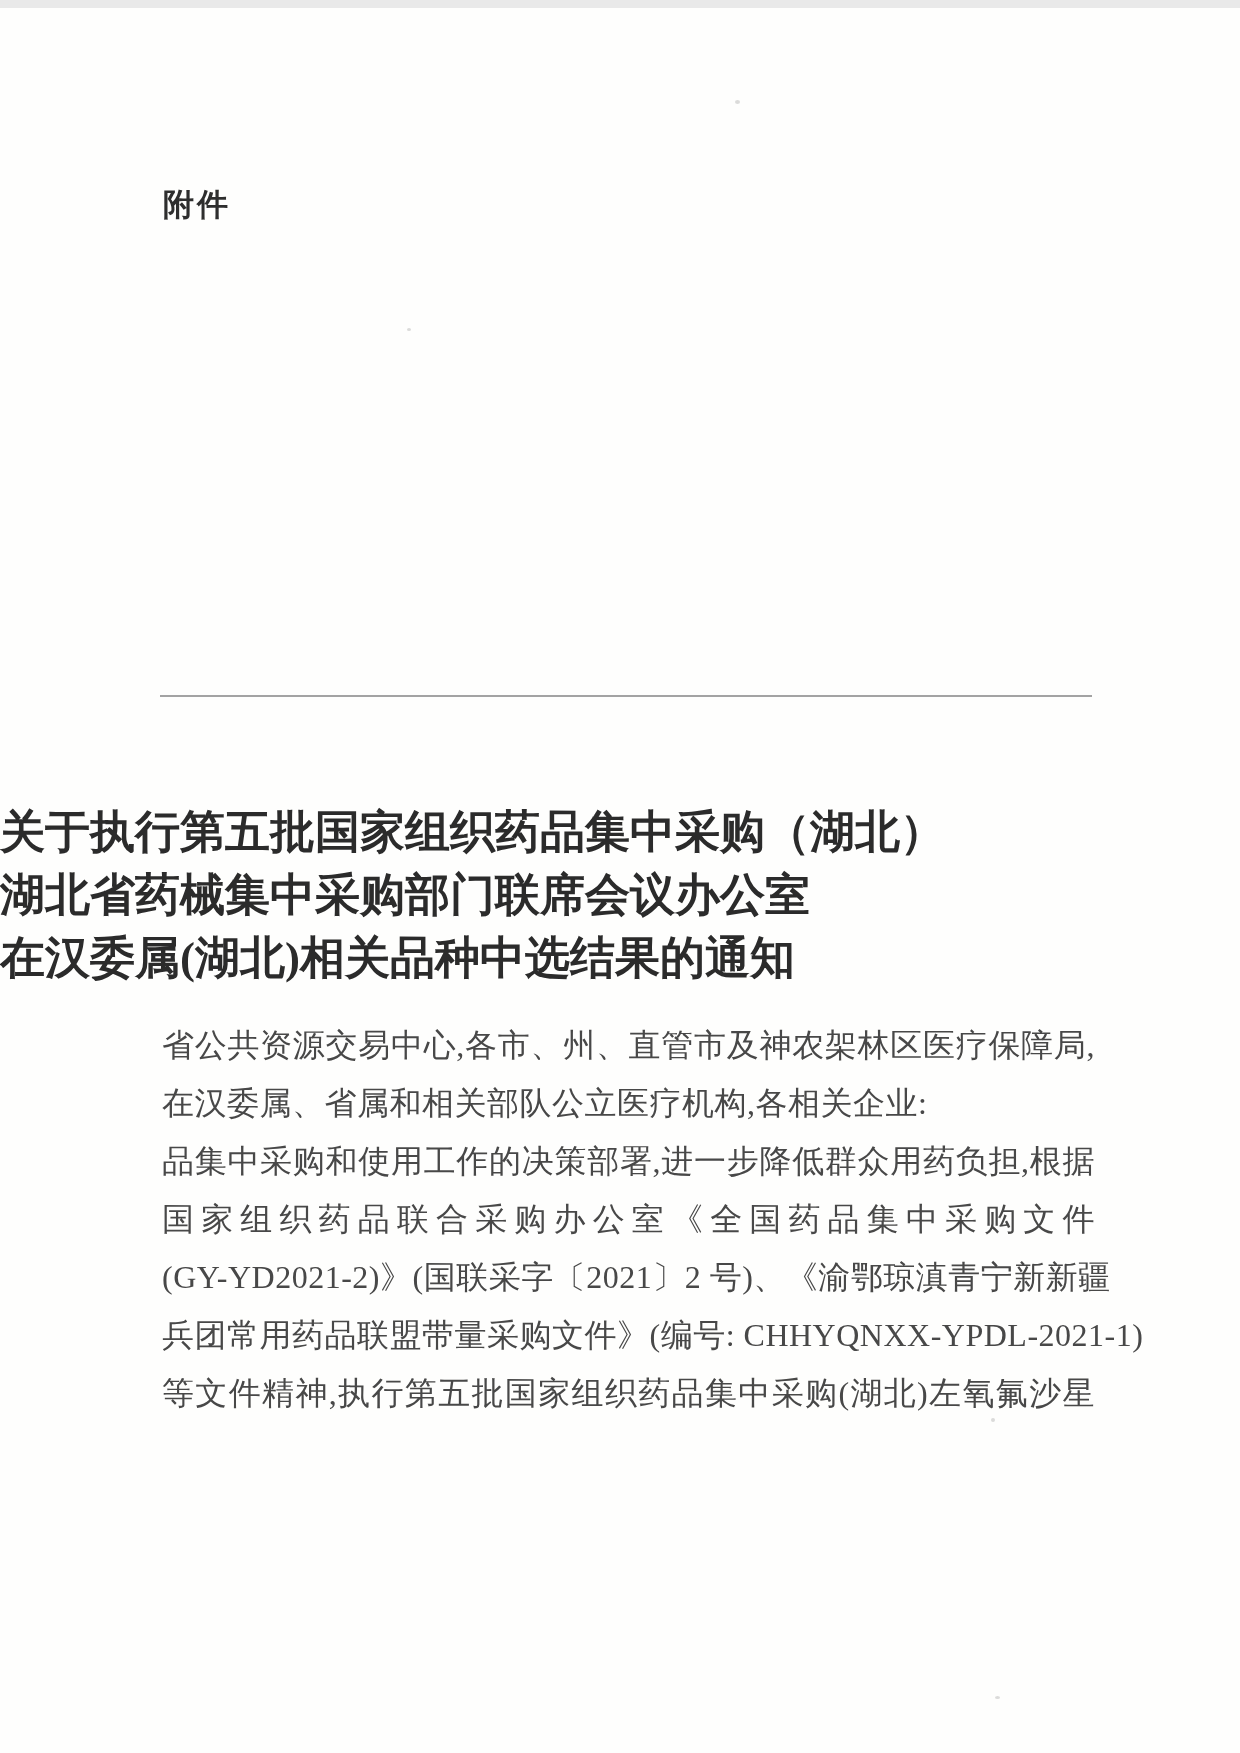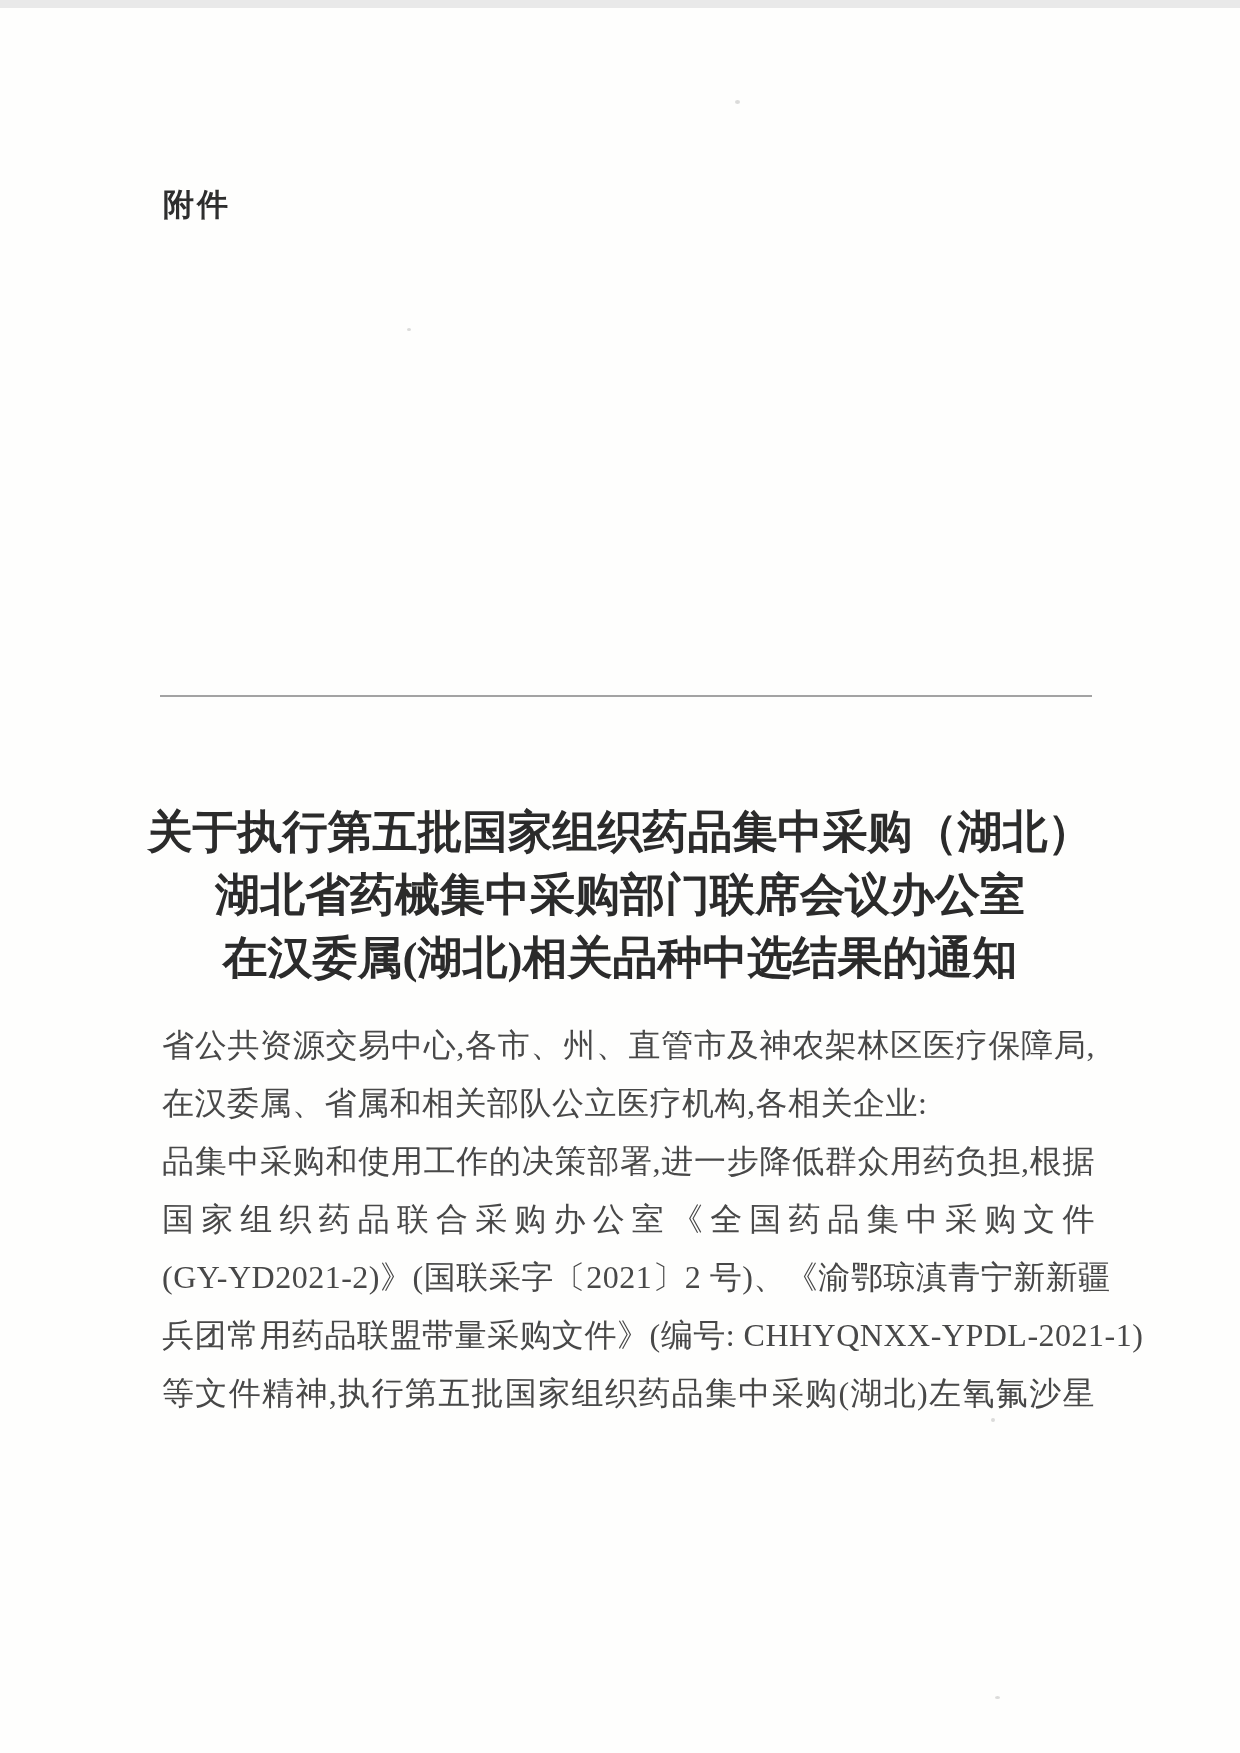--- a/index.html
+++ b/index.html
@@ -53,21 +53,20 @@
     height: 2px;
     background: var(--rule, #a3a3a3);
   }
 
   
   .title {
     position: absolute;
     left: 0;
     top: 793px;
     width: 1240px;
-    text-align: center;
     font-size: 45px;
     font-weight: 700;
     line-height: 63px;
     color: var(--title, #2b2b2b);
   }
 
   
   .bodytext {
     position: absolute;
     left: 162px;

